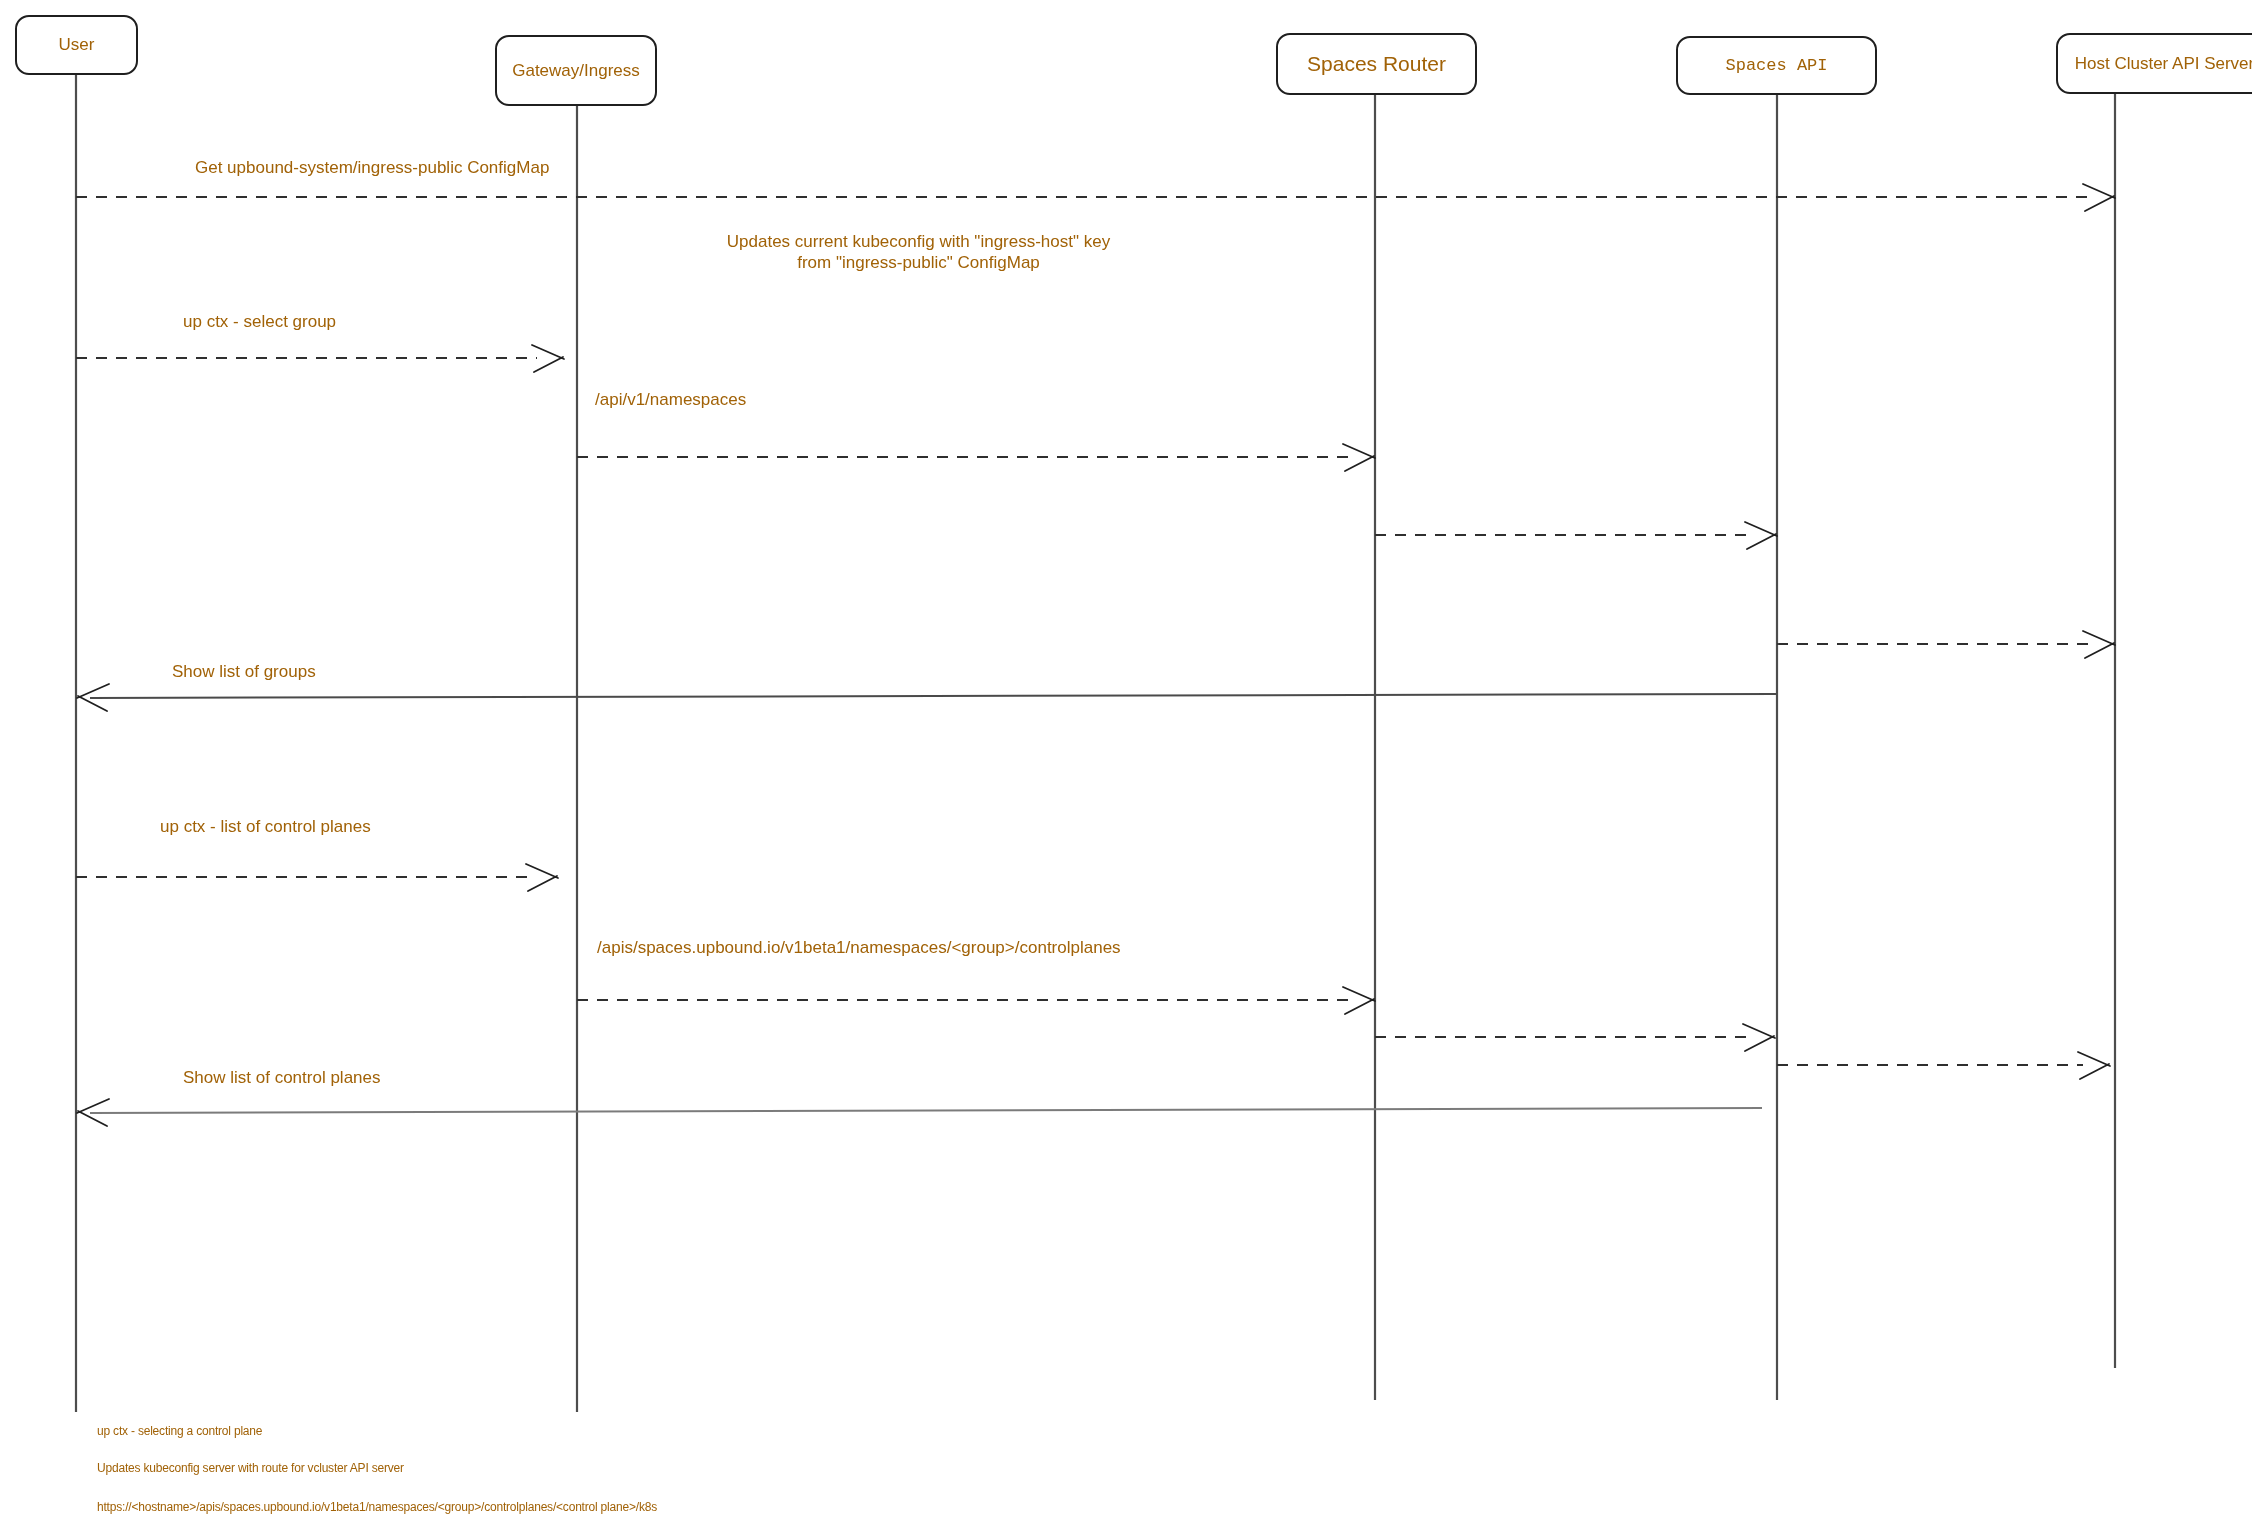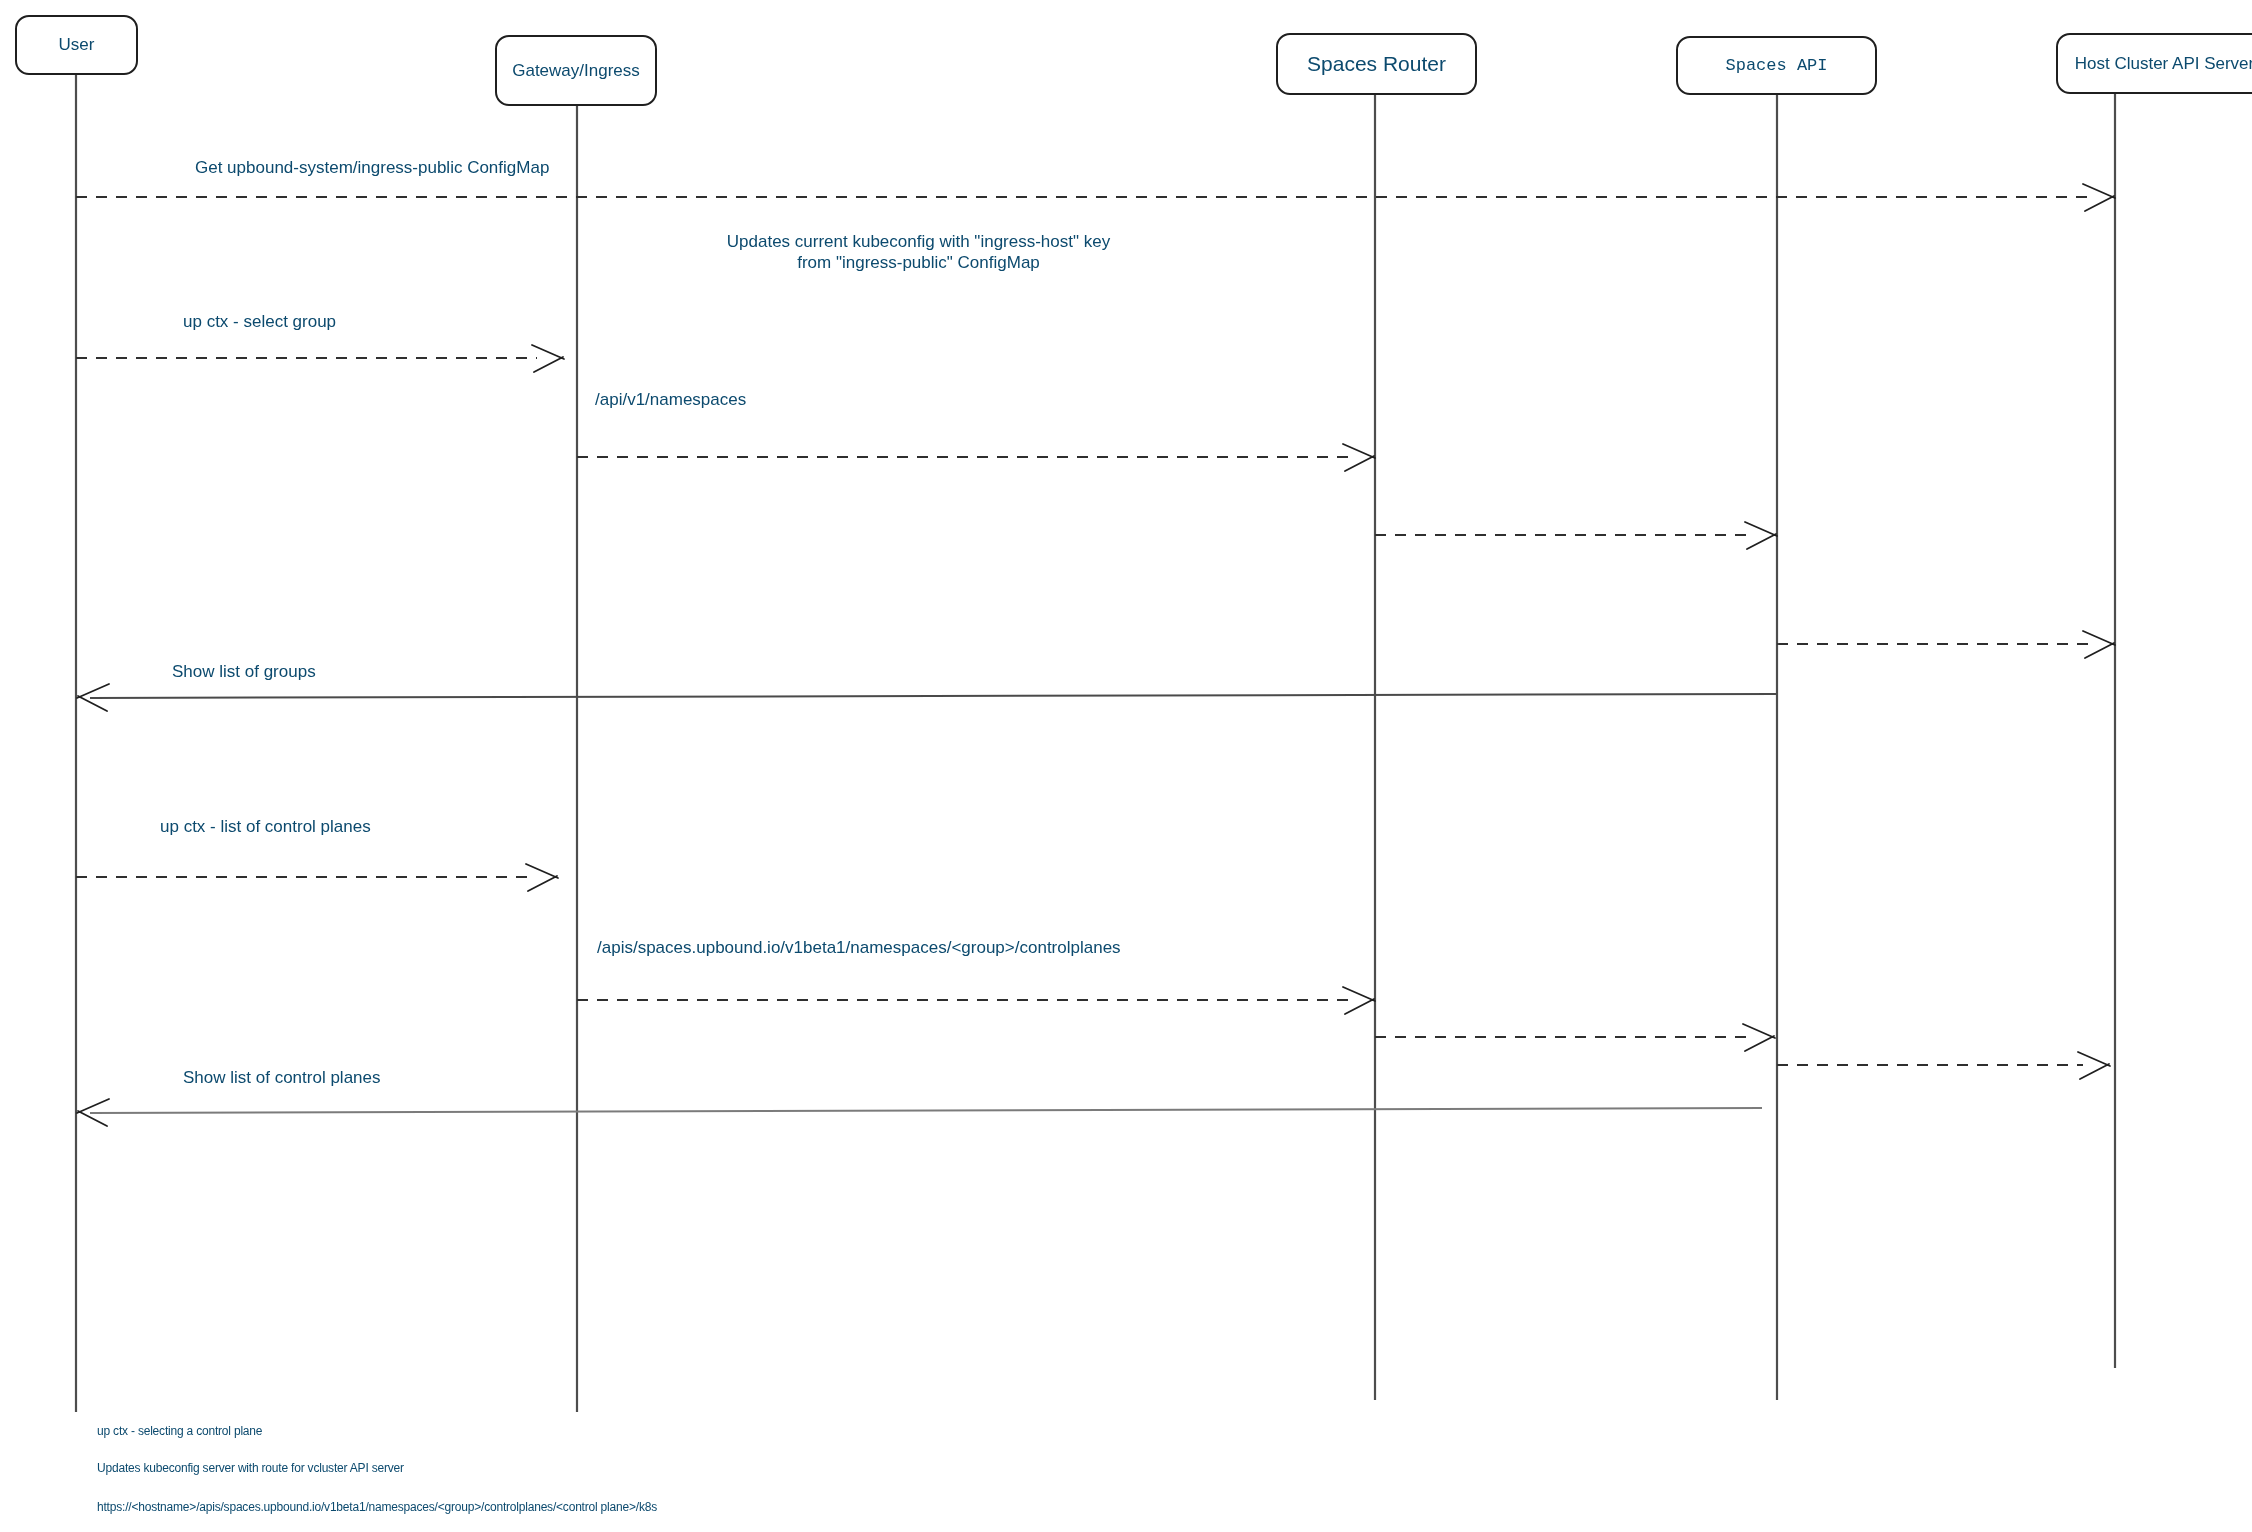--- a/index.html
+++ b/index.html
@@ -1,18 +1,18 @@
 <!DOCTYPE html>
 <html><head>
 <meta charset="utf-8">
 <style>
   html,body{margin:0;padding:0;background:#ffffff;}
   .canvas{
     position:relative;width:2252px;height:1532px;background:#ffffff;
-    font-family:"Liberation Sans",sans-serif;color:#0c4a6e;overflow:hidden;
+    font-family:"Liberation Sans",sans-serif;color:#a16207;overflow:hidden;
   }
   .overlay{position:absolute;left:0;top:0;}
   .lifeline{stroke:#4d4d4d;stroke-width:2.2;}
   .dashline{stroke:#2f2f2f;stroke-width:1.8;stroke-dasharray:11 9;fill:none;}
   .solidline{stroke:#4a4a4a;stroke-width:2;fill:none;}
   .solidline.light{stroke:#7b7b7b;}
   .head{stroke:#1f1f1f;stroke-width:1.8;fill:none;stroke-linecap:round;}
   .actor{
     position:absolute;box-sizing:border-box;background:#ffffff;
     border:2px solid #1f1f1f;border-radius:14px;

